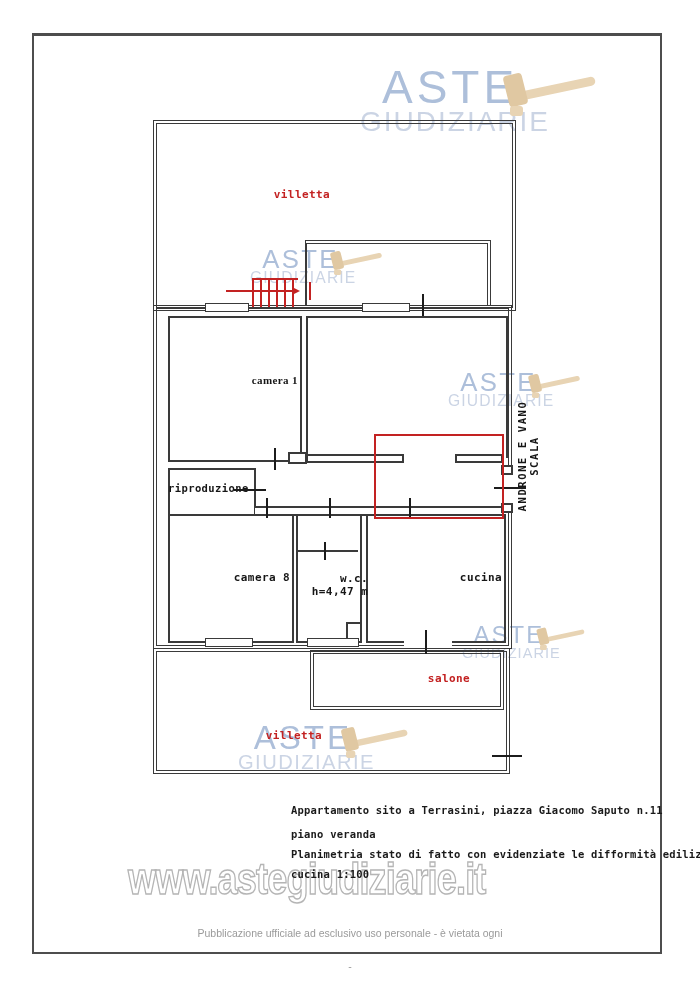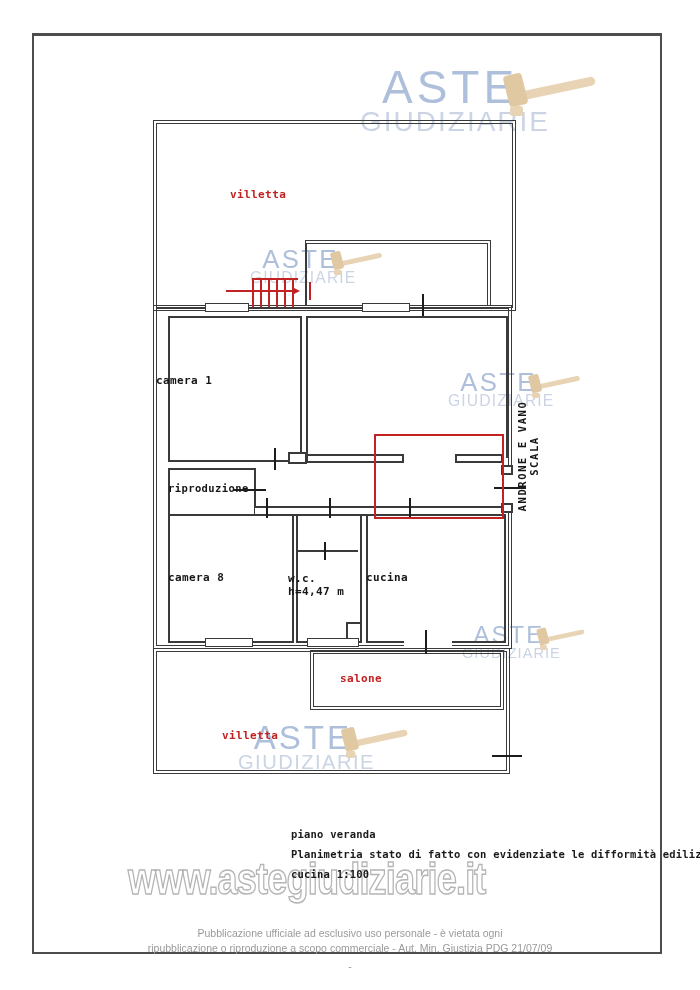--- a/index.html
+++ b/index.html
@@ -28,21 +28,21 @@
   .gavel .knob{position:absolute;left:12px;top:38px;width:13px;height:10px;background:var(--gavel-tan);
             border-radius:3px;}
   
   .dbl{border:4px double var(--wall);z-index:2;}
   .room{border:2px solid var(--wall);z-index:2;}
   .bar{background:#fff;border:2px solid var(--wall);z-index:3;}
   .tickv{width:2px;background:#1c1c1c;z-index:4;}
   .tickh{height:2px;background:#1c1c1c;z-index:4;}
   .window{background:#fff;border:1px solid var(--wall);height:7px;z-index:3;}
   .gap{background:#fff;z-index:3;}
-  .lbl{font-size:11px;font-weight:bold;color:#161616;letter-spacing:.4px;z-index:4;text-align:left;line-height:1.2;}
+  .lbl{font-size:11px;font-weight:bold;color:#161616;letter-spacing:.4px;z-index:4;text-align:right;line-height:1.2;}
   .red{color:var(--highlight-red);}
   .redline{background:var(--highlight-red);z-index:5;}
   .redbox{border:2px solid var(--highlight-red);z-index:5;}
   .stairs{left:252px;top:278px;width:46px;height:27px;z-index:5;border-top:2px solid var(--highlight-red);
           background:repeating-linear-gradient(90deg,var(--highlight-red) 0 2px,transparent 2px 8px);}
   .arrow{left:292px;top:287px;width:0;height:0;border-left:8px solid var(--highlight-red);
          border-top:4px solid transparent;border-bottom:4px solid transparent;z-index:5;}
   .vertlbl{left:453px;top:444px;width:150px;text-align:center;transform:rotate(-90deg);
            font-size:10.5px;font-weight:bold;letter-spacing:1.6px;color:#161616;z-index:4;}
   .caption{font-size:10.5px;font-weight:bold;color:#1a1a1a;letter-spacing:.2px;white-space:nowrap;z-index:4;}
@@ -115,21 +115,21 @@
   <div class="abs arrow"></div>
   <div class="abs redline" style="left:309px;top:282px;width:2px;height:18px;"></div>
 
   <div class="abs dbl" style="left:153px;top:305px;width:351px;height:336px;"></div>
 
   <div class="abs window" style="left:205px;top:303px;width:42px;"></div>
   <div class="abs window" style="left:362px;top:303px;width:46px;"></div>
   <div class="abs tickv" style="left:422px;top:294px;height:22px;"></div>
 
   <div class="abs room" style="left:168px;top:316px;width:130px;height:142px;"></div>
-  <div class="abs lbl" style="left:156px;top:374px;width:130px;">camera 1</div>
+  <div class="abs lbl" style="left:168px;top:374px;width:130px;font-family:Liberation Serif, serif;">camera 1</div>
   <div class="abs tickv" style="left:274px;top:448px;height:22px;"></div>
 
   <div class="abs room" style="left:306px;top:316px;width:198px;height:140px;border-bottom:none;"></div>
 
   <div class="abs bar" style="left:306px;top:454px;width:94px;height:5px;"></div>
   <div class="abs bar" style="left:455px;top:454px;width:44px;height:5px;"></div>
   <div class="abs bar" style="left:288px;top:452px;width:15px;height:8px;"></div>
 
   <div class="abs room" style="left:168px;top:468px;width:84px;height:44px;"></div>
   <div class="abs lbl" style="left:168px;top:482px;width:80px;font-size:10.5px;">riproduzione</div>
@@ -169,23 +169,23 @@
 
   <div class="abs dbl" style="left:310px;top:650px;width:186px;height:52px;"></div>
   <div class="abs lbl red" style="left:340px;top:672px;width:130px;">salone</div>
 
   <div class="abs dbl" style="left:153px;top:648px;width:349px;height:118px;"></div>
   <div class="abs lbl red" style="left:222px;top:729px;width:100px;">villetta</div>
   <div class="abs tickh" style="left:492px;top:755px;width:30px;"></div>
 
   <div class="abs vertlbl">ANDRONE E VANO SCALA</div>
 
+  <div class="abs caption" style="left:291px;top:804px;">Appartamento sito a Terrasini, piazza Giacomo Saputo n.11</div>
   <div class="abs caption" style="left:291px;top:828px;">piano veranda</div>
   <div class="abs caption" style="left:291px;top:848px;">Planimetria stato di fatto con evidenziate le difformità edilizie</div>
   <div class="abs caption" style="left:291px;top:868px;">cucina 1:100</div>
 
   <div class="abs urlwm">www.astegiudiziarie.it</div>
 
   <div class="abs footer" style="top:927px;">Pubblicazione ufficiale ad esclusivo uso personale - è vietata ogni</div>
-  <div class="abs footer" style="top:942px;">ripubblicazione o riproduzione a scopo commerciale - Aut. Min. Giustizia PDG 21/07/09</div>
   <div class="abs footer" style="top:960px;">-</div>
 
 </div>
 
 </body></html>

